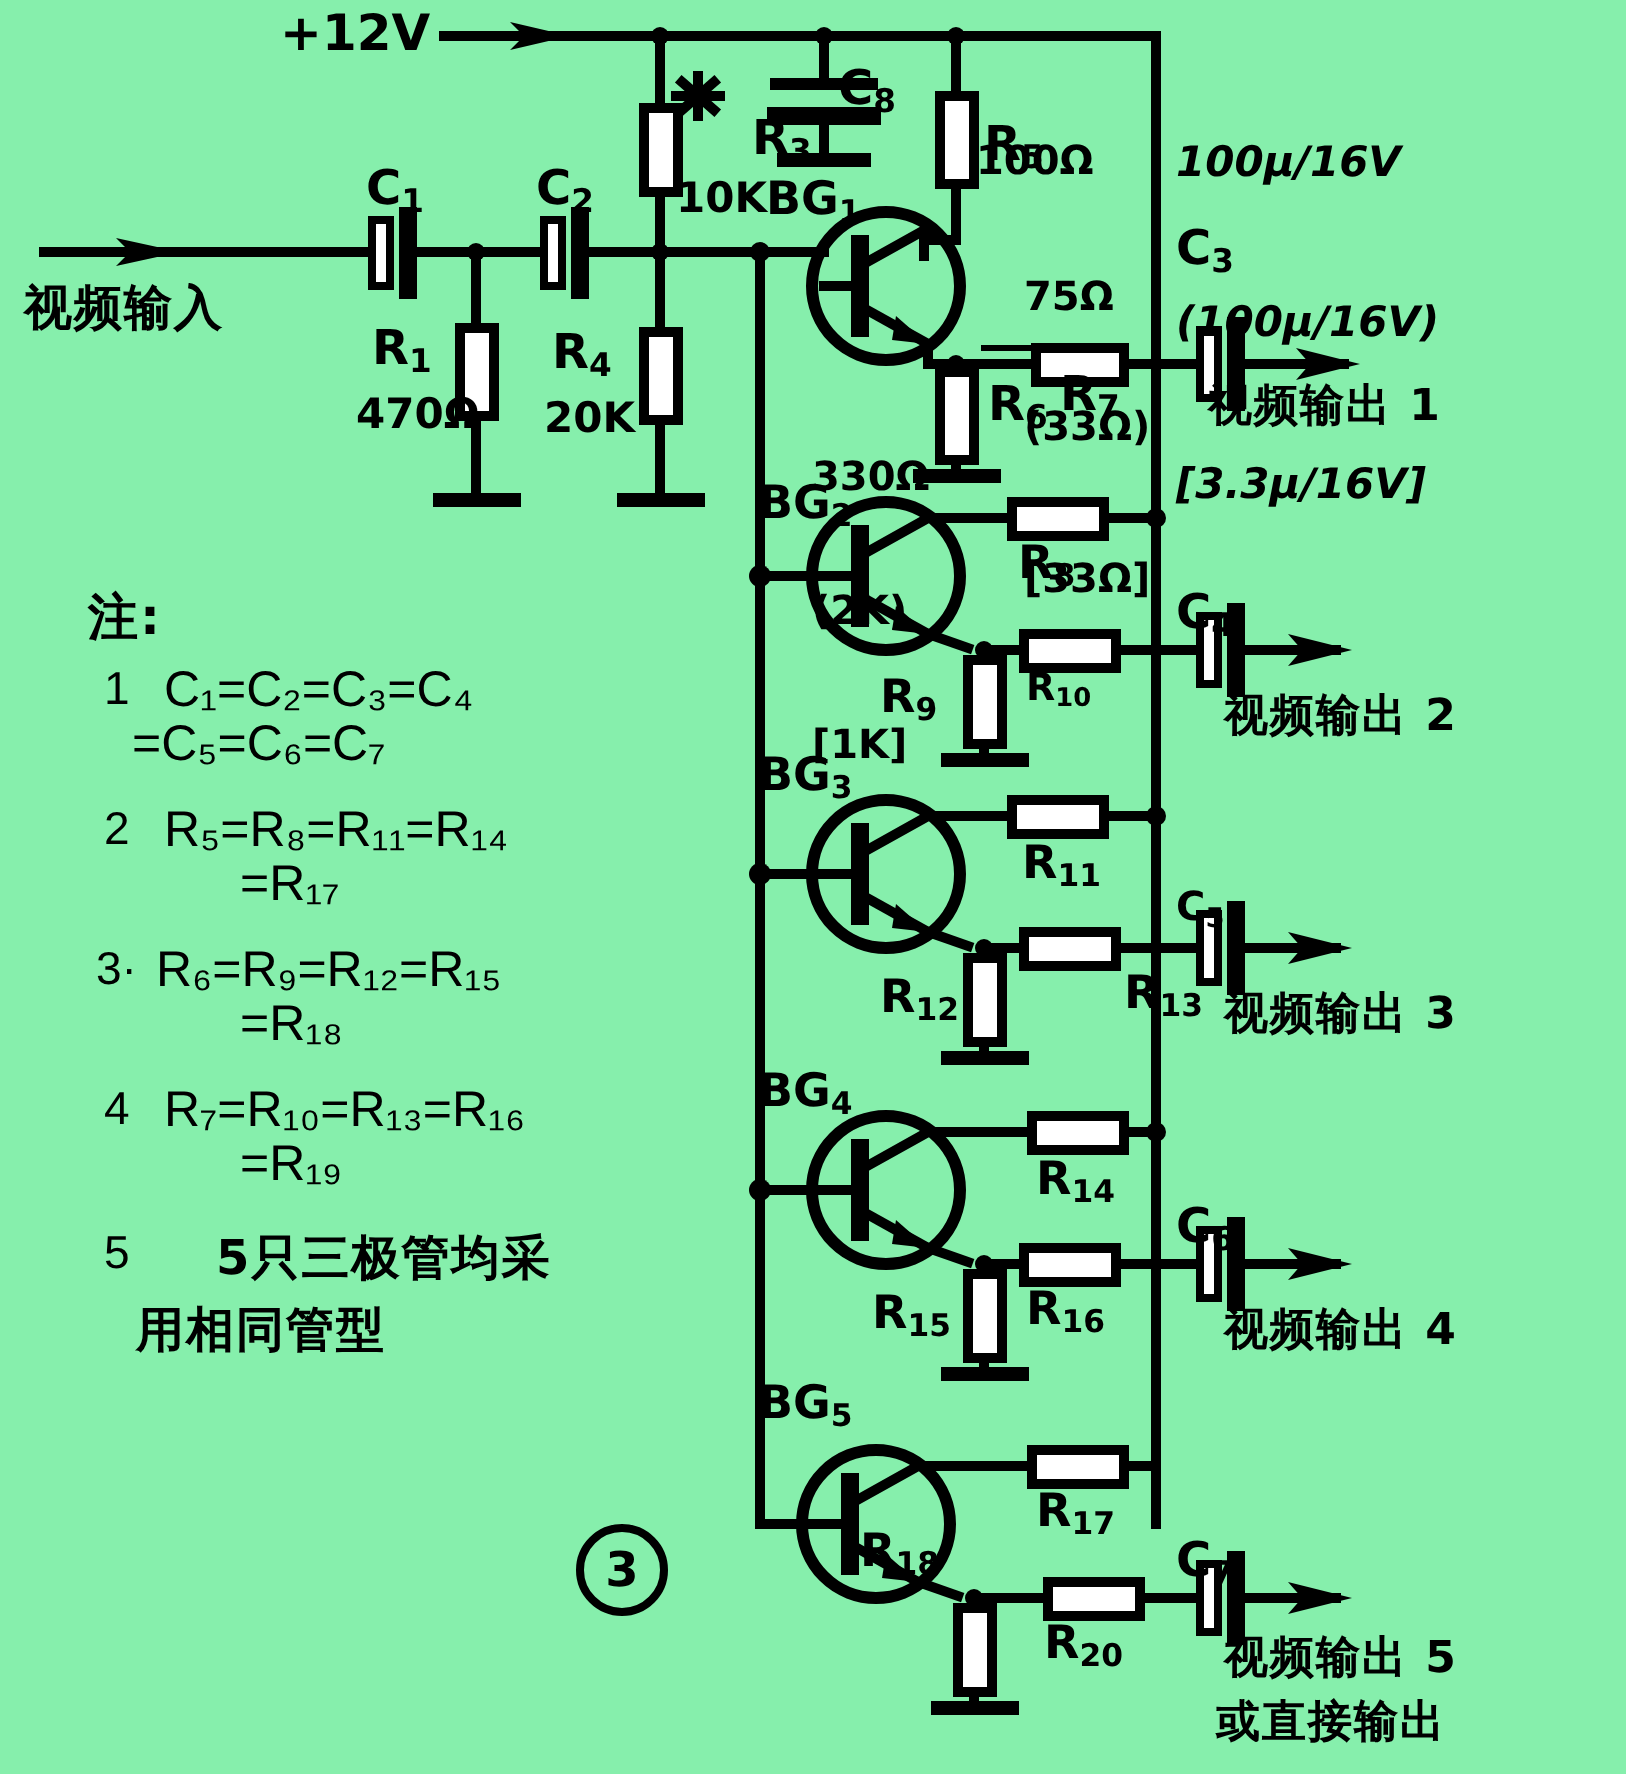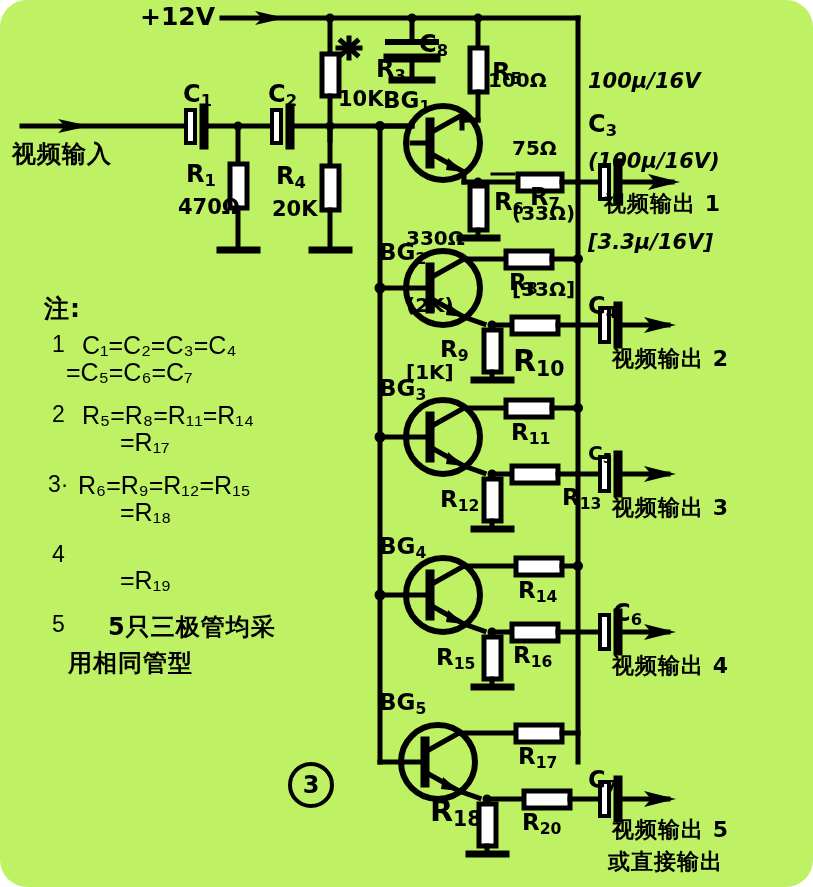--- a/index.html
+++ b/index.html
@@ -1,23 +1,22 @@
 <!DOCTYPE html>
 <html><head>
 <meta charset="utf-8">
 <title>Video Distribution Amplifier Schematic</title>
 <style>
   html,body{margin:0;padding:0;background:#ffffff;}
   body{font-family:"Liberation Sans","DejaVu Sans",sans-serif;}
   #page{
     position:relative;
     width:813px;height:887px;
-    background:#bef264;
+    background:#86efac;
     overflow:hidden;
-    border-radius:27px;
   }
   svg#schematic{position:absolute;left:0;top:0;width:813px;height:887px;}
   
   .lbl{
     position:absolute;
     color:#000;
     font-family:"DejaVu Sans","Liberation Sans",sans-serif;
     font-weight:bold;
     white-space:pre;
     line-height:1.05;
@@ -293,41 +292,41 @@
 
   <div class="lbl" style="left:494px;top:190px;font-size:24px;"><span>R</span><span class="sub">6</span></div>
   <div class="lbl" style="left:530px;top:185px;font-size:24px;"><span>R</span><span class="sub">7</span></div>
 
   <div class="lbl" style="left:588px;top:112px;font-size:24px;text-align:center;"><span>C</span><span class="sub">3</span></div>
   <div class="lbl cn" style="left:604px;top:192px;font-size:22px;">视频输出 1</div>
 
   <div class="lbl" style="left:379px;top:240px;font-size:23px;"><span>BG</span><span class="sub">2</span></div>
   <div class="lbl" style="left:509px;top:270px;font-size:23px;"><span>R</span><span class="sub">8</span></div>
   <div class="lbl" style="left:440px;top:337px;font-size:23px;"><span>R</span><span class="sub">9</span></div>
-  <div class="lbl" style="left:513px;top:345px;font-size:30px;"><span>R</span><span class="sub">10</span></div>
+  <div class="lbl" style="left:513px;top:335px;font-size:19px;"><span>R</span><span class="sub">10</span></div>
   <div class="lbl" style="left:588px;top:294px;font-size:24px;"><span>C</span><span class="sub">4</span></div>
   <div class="lbl cn" style="left:612px;top:347px;font-size:22px;">视频输出 2</div>
 
   <div class="lbl" style="left:379px;top:376px;font-size:23px;"><span>BG</span><span class="sub">3</span></div>
   <div class="lbl" style="left:511px;top:420px;font-size:23px;"><span>R</span><span class="sub">11</span></div>
   <div class="lbl" style="left:440px;top:487px;font-size:23px;"><span>R</span><span class="sub">12</span></div>
   <div class="lbl" style="left:539px;top:485px;font-size:23px;margin-left:23px;"><span>R</span><span class="sub">13</span></div>
   <div class="lbl" style="left:588px;top:443px;font-size:20px;"><span>C</span><span class="sub">5</span></div>
   <div class="lbl cn" style="left:612px;top:496px;font-size:22px;">视频输出 3</div>
 
   <div class="lbl" style="left:379px;top:534px;font-size:23px;"><span>BG</span><span class="sub">4</span></div>
   <div class="lbl" style="left:518px;top:578px;font-size:23px;"><span>R</span><span class="sub">14</span></div>
   <div class="lbl" style="left:436px;top:645px;font-size:23px;"><span>R</span><span class="sub">15</span></div>
   <div class="lbl" style="left:513px;top:643px;font-size:23px;"><span>R</span><span class="sub">16</span></div>
-  <div class="lbl" style="left:588px;top:601px;font-size:24px;margin-left:25px;"><span>C</span><span class="sub">6</span></div>
+  <div class="lbl" style="left:588px;top:601px;font-size:24px;"><span>C</span><span class="sub">6</span></div>
   <div class="lbl cn" style="left:612px;top:654px;font-size:22px;">视频输出 4</div>
 
   <div class="lbl" style="left:379px;top:690px;font-size:23px;"><span>BG</span><span class="sub">5</span></div>
   <div class="lbl" style="left:518px;top:744px;font-size:23px;"><span>R</span><span class="sub">17</span></div>
-  <div class="lbl" style="left:430px;top:795px;font-size:30px;"><span>R</span><span class="sub">18</span></div>
+  <div class="lbl" style="left:430px;top:764px;font-size:23px;"><span>R</span><span class="sub">18</span></div>
   <div class="lbl" style="left:522px;top:810px;font-size:23px;"><span>R</span><span class="sub">20</span></div>
   <div class="lbl" style="left:588px;top:768px;font-size:24px;"><span>C</span><span class="sub">7</span></div>
   <div class="lbl cn" style="left:612px;top:818px;font-size:22px;">视频输出 5</div>
   <div class="lbl cn" style="left:608px;top:850px;font-size:22px;">或直接输出</div>
 
   <div class="notes">
     <div class="note-row cn" style="font-size:25px;">注:</div>
 
     <div style="margin-top:6px;display:flex;align-items:flex-start;">
       <span style="font-size:23px;width:30px;display:inline-block;padding-left:8px;">1</span>
@@ -342,20 +341,21 @@
     <div style="font-size:25px;padding-left:76px;margin-top:-2px;">=R₁₇</div>
 
     <div style="margin-top:14px;display:flex;align-items:flex-start;">
       <span style="font-size:23px;width:30px;display:inline-block;padding-left:4px;">3·</span>
       <span style="font-size:25px;">R₆=R₉=R₁₂=R₁₅</span>
     </div>
     <div style="font-size:25px;padding-left:76px;margin-top:-2px;">=R₁₈</div>
 
     <div style="margin-top:14px;display:flex;align-items:flex-start;">
       <span style="font-size:23px;width:30px;display:inline-block;padding-left:8px;">4</span>
+      <span style="font-size:25px;">R₇=R₁₀=R₁₃=R₁₆</span>
     </div>
     <div style="font-size:25px;padding-left:76px;margin-top:-2px;">=R₁₉</div>
 
     <div style="margin-top:16px;display:flex;align-items:flex-start;">
       <span style="font-size:23px;width:56px;display:inline-block;padding-left:8px;">5</span>
       <span class="cn" style="font-size:24px;letter-spacing:1px;">5只三极管均采</span>
     </div>
     <div class="cn" style="font-size:24px;padding-left:24px;margin-top:4px;letter-spacing:1px;">用相同管型</div>
   </div>
 

